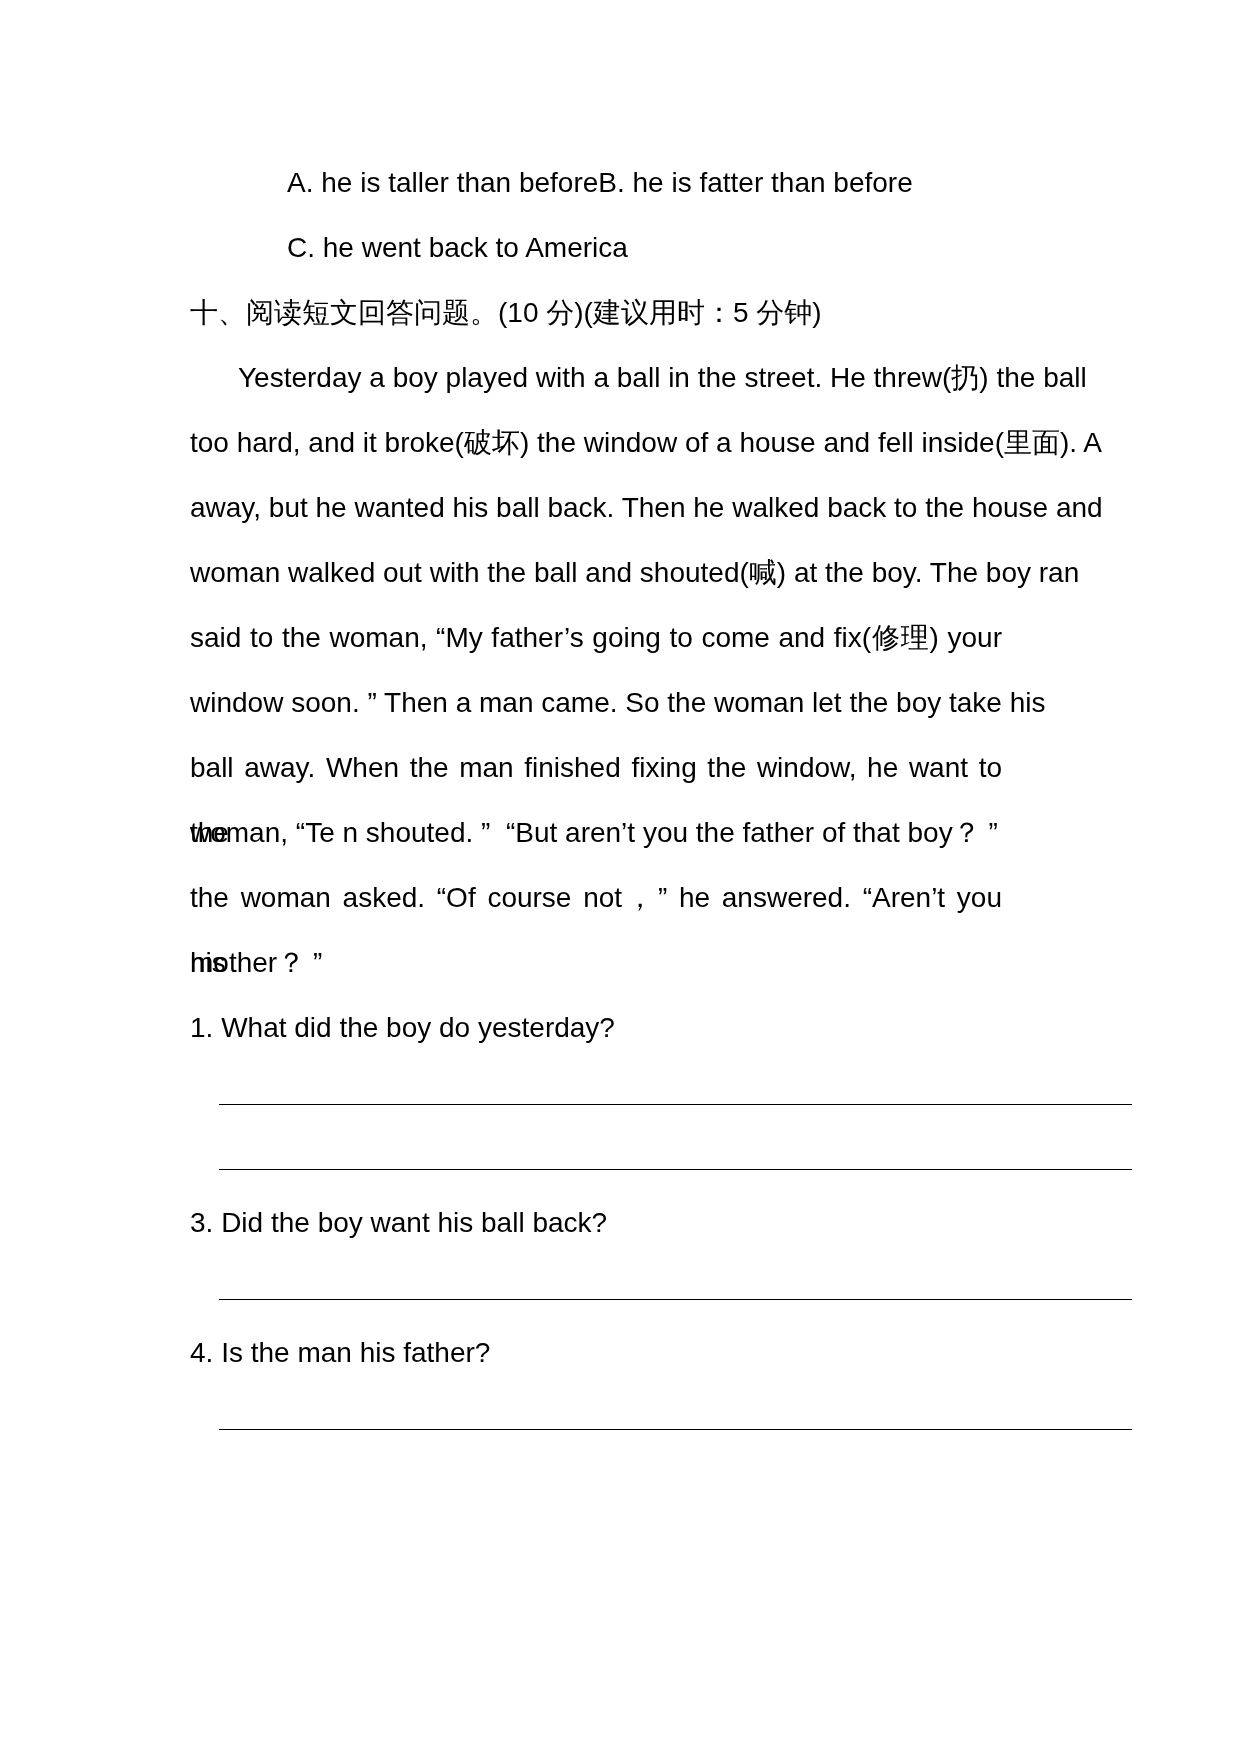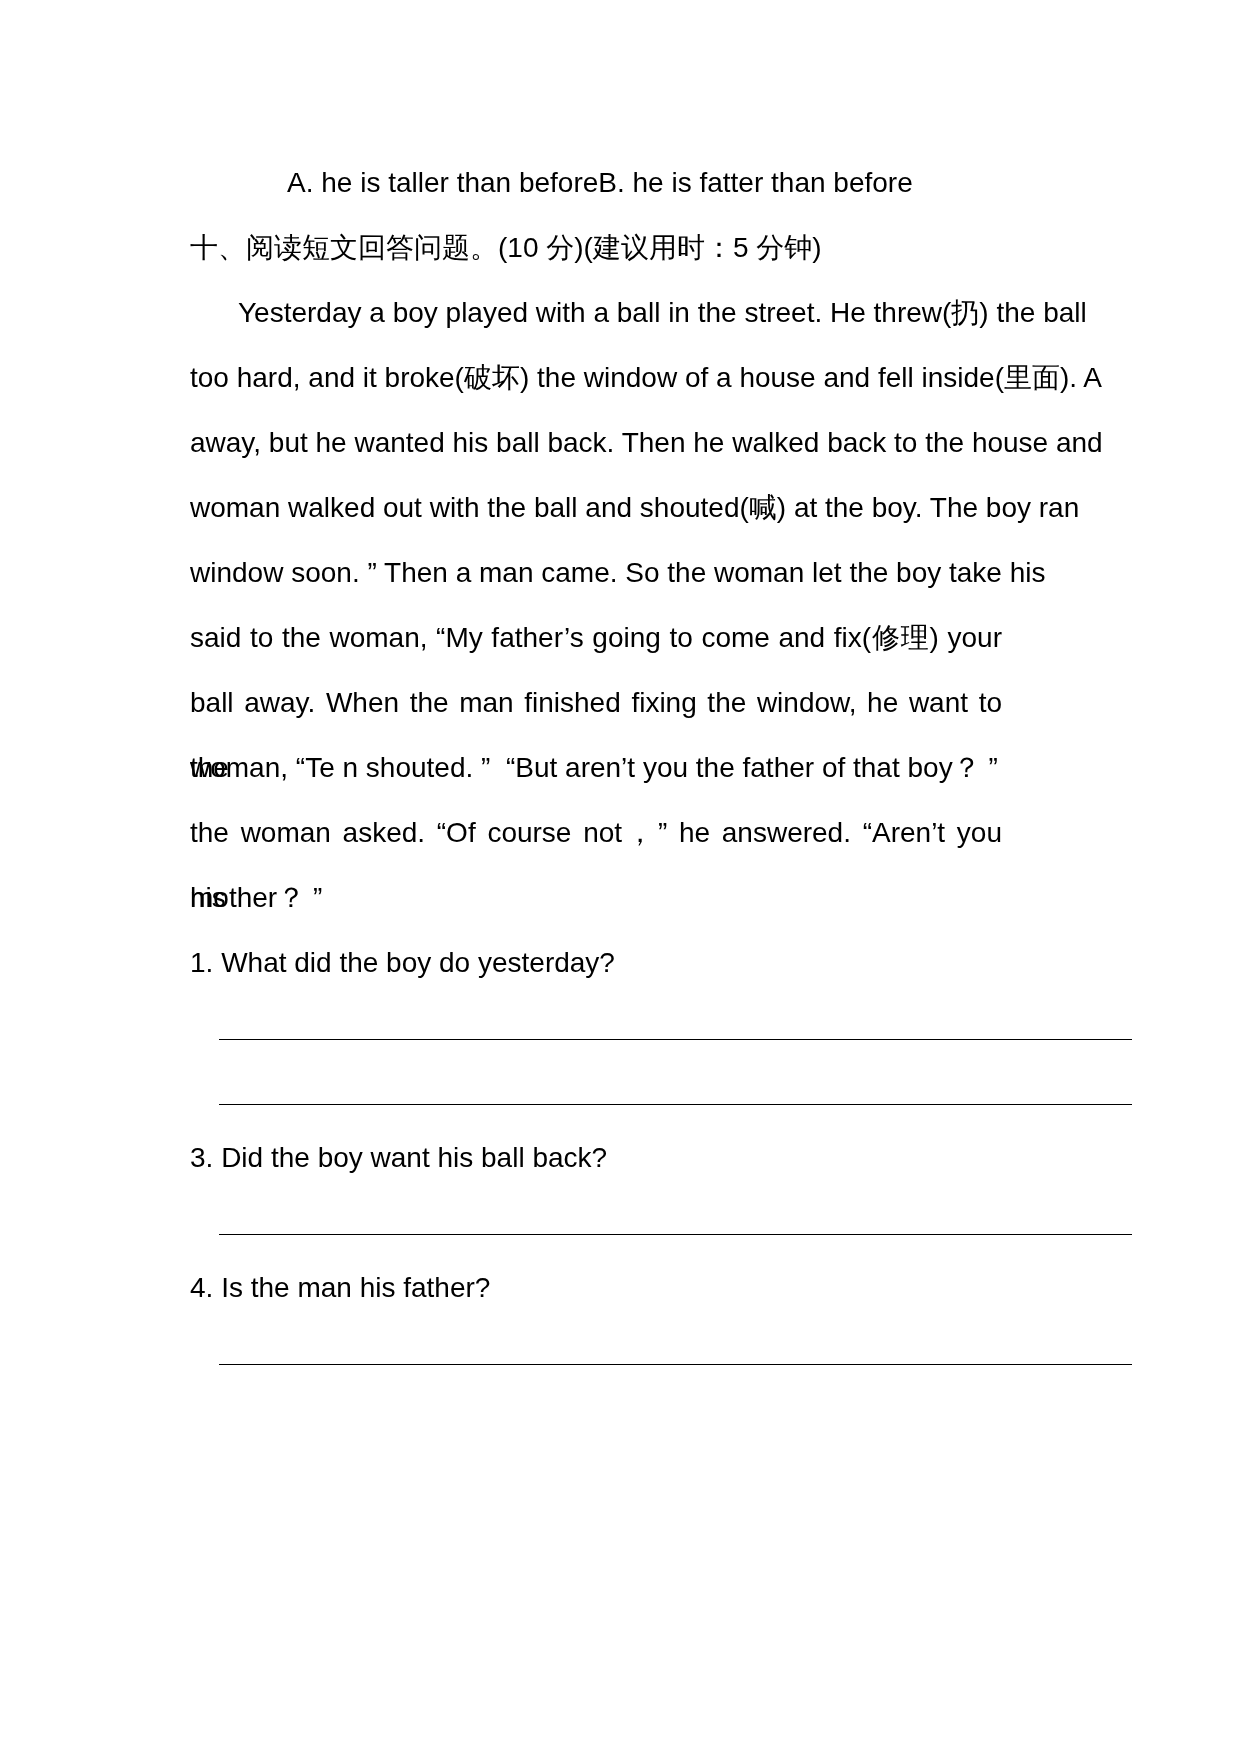--- a/index.html
+++ b/index.html
@@ -52,29 +52,30 @@
     border-bottom: 1.5px solid #000000;
   }
 </style>
 </head>
 <body>
 
 <div class="page">
   <div class="content">
 
     <div class="row options-row">A. he is taller than beforeB. he is fatter than before</div>
+    <div class="row options-row">C. he went back to America</div>
 
     <div class="row">十、阅读短文回答问题。(10 分)(建议用时：5 分钟)</div>
 
     <div class="row para indent">Yesterday a boy played with a ball in the street. He threw(扔) the ball</div>
     <div class="row para">too hard, and it broke(破坏) the window of a house and fell inside(里面). A</div>
     <div class="row para">away, but he wanted his ball back. Then he walked back to the house and</div>
     <div class="row para">woman walked out with the ball and shouted(喊) at the boy. The boy ran</div>
+    <div class="row para stretch">said to the woman, “My father’s going to come and fix(修理) your</div>
     <div class="row para">window soon. ” Then a man came. So the woman let the boy take his</div>
-    <div class="row para stretch">said to the woman, “My father’s going to come and fix(修理) your</div>
     <div class="row para stretch">ball away. When the man finished fixing the window, he want to the</div>
     <div class="row para">woman, “Te n shouted. ”  “But aren’t you the father of that boy？ ”</div>
     <div class="row para stretch">the woman asked. “Of course not，” he answered. “Aren’t you his</div>
     <div class="row para">mother？ ”</div>
 
     <div class="row">1. What did the boy do yesterday?</div>
     <div class="answer-row">
       <div class="answer-line"></div>
     </div>
 

